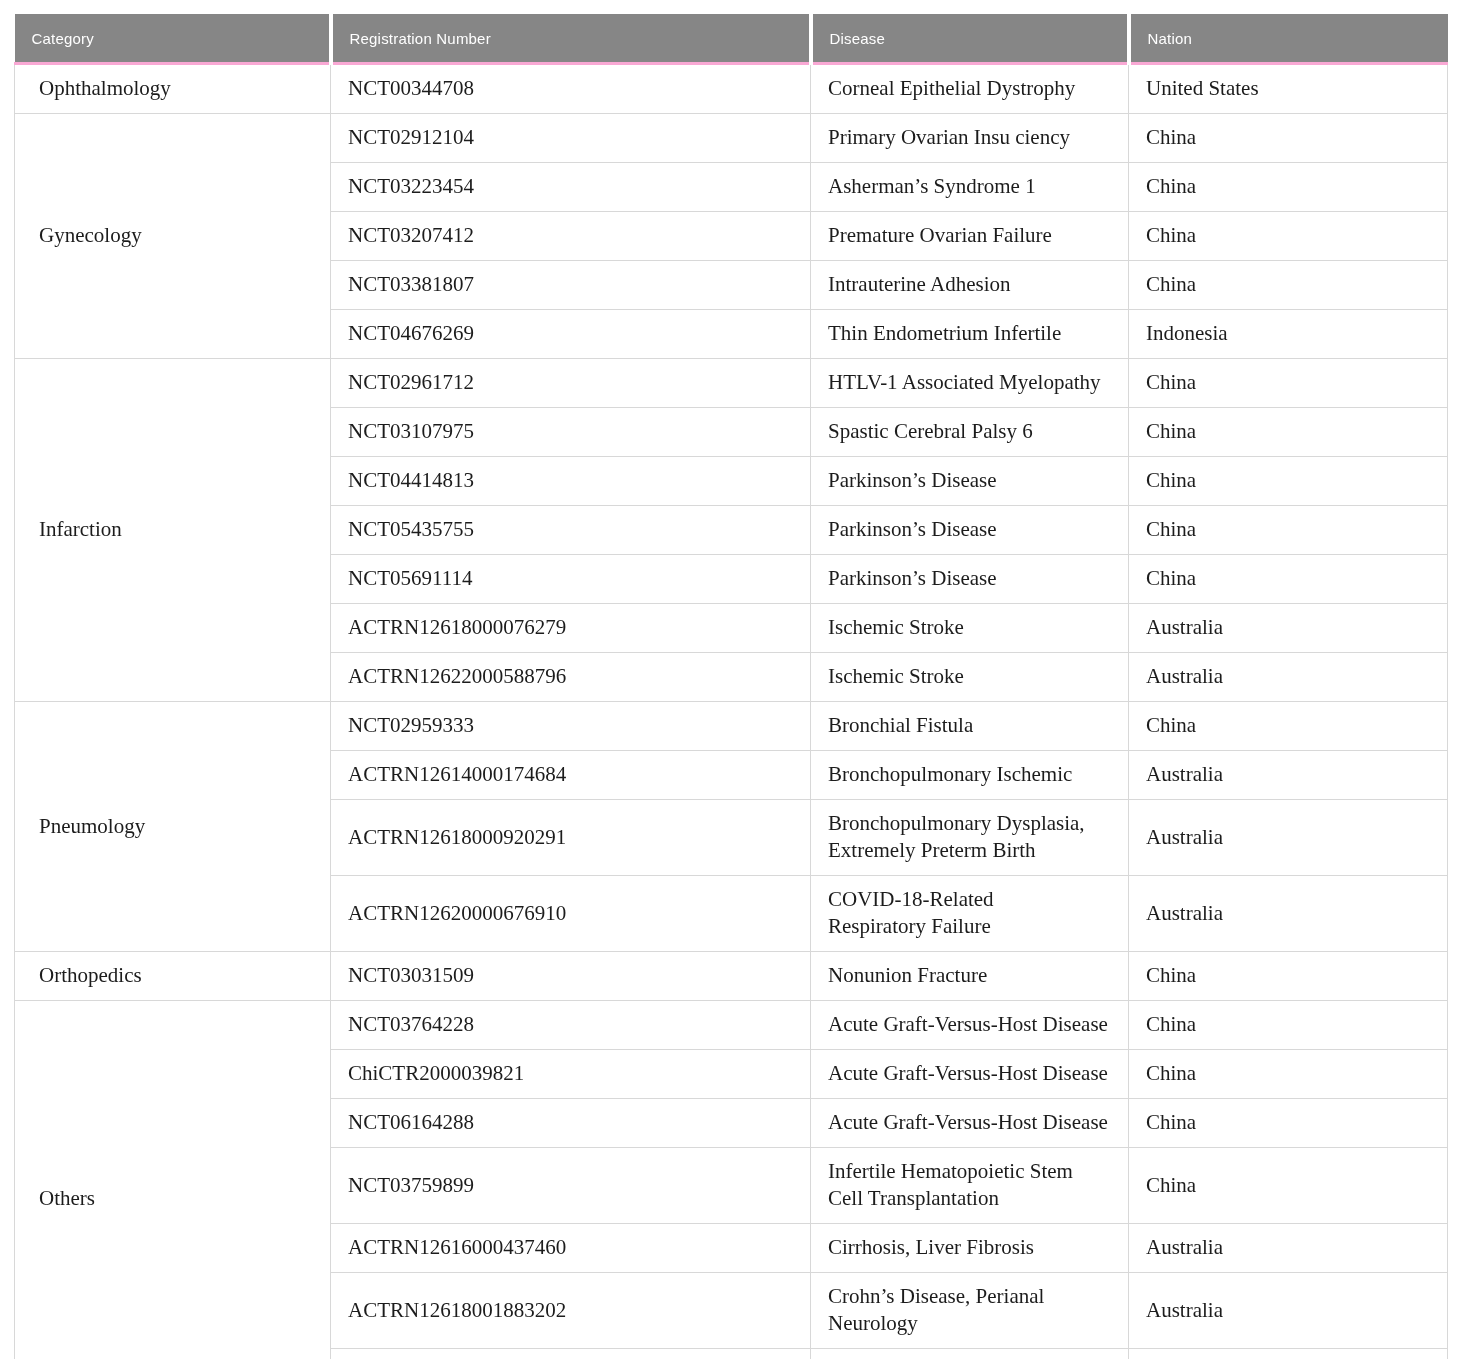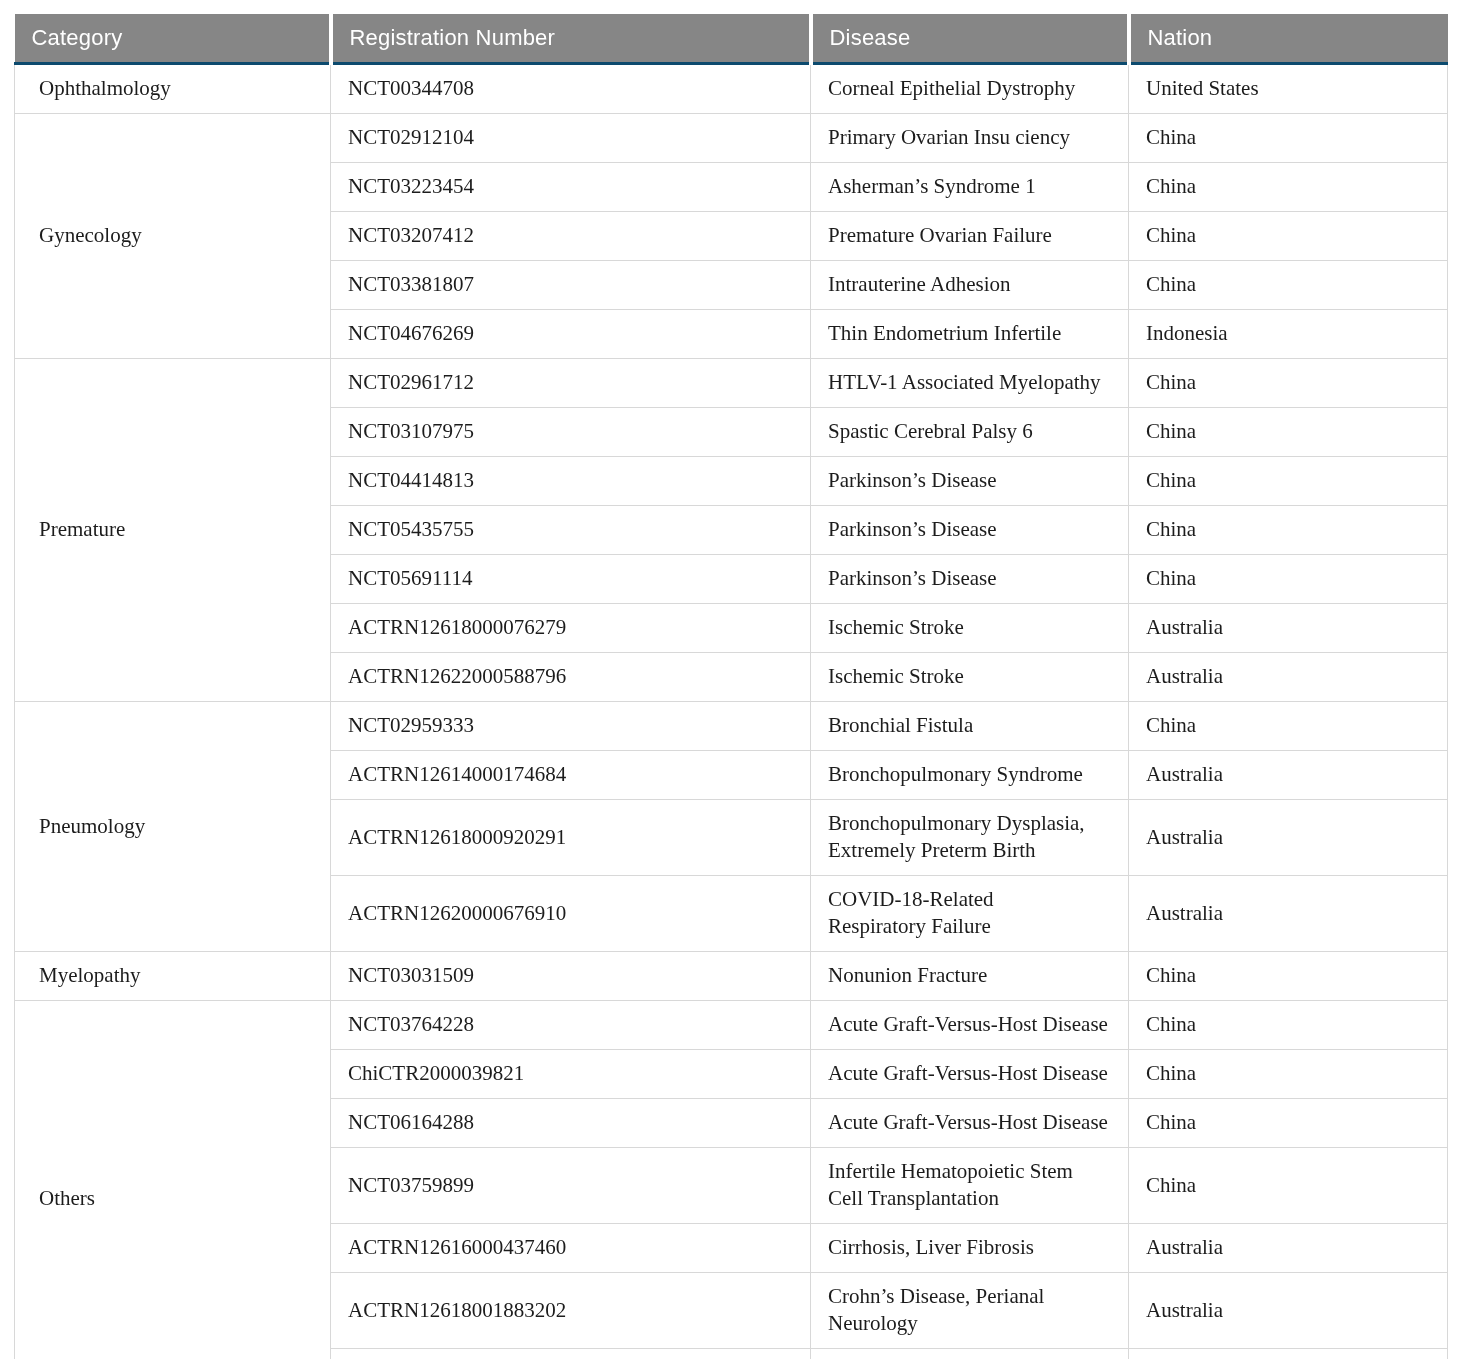--- a/index.html
+++ b/index.html
@@ -16,29 +16,29 @@
   table.trials {
     width: 1433px;
     table-layout: fixed;
     border-collapse: collapse;
   }
   
   thead th {
     background: var(--header-bg, #868686);
     color: var(--header-text, #ffffff);
     font-family: "Liberation Sans", "DejaVu Sans", sans-serif;
-    font-size: 22px;
+    font-size: 15px;
     font-weight: 400;
     letter-spacing: 0.2px;
     text-align: left;
     height: 48px;
     padding: 0 10px 0 17px;
     vertical-align: middle;
     border: none;
-    border-bottom: 3px solid #0c4a6e;
+    border-bottom: 3px solid #f9a8d4;
   }
   thead th:not(:last-child) {
     border-right: 4px solid #ffffff;
   }
   
   tbody td {
     font-family: "Liberation Serif", "DejaVu Serif", serif;
     font-size: 21px;
     line-height: 27px;
     color: var(--body-text, #1c1c1c);
@@ -106,21 +106,21 @@
           <td class="registration">NCT03381807</td>
           <td class="disease">Intrauterine Adhesion</td>
           <td class="nation">China</td>
         </tr>
         <tr>
           <td class="registration">NCT04676269</td>
           <td class="disease">Thin Endometrium Infertile</td>
           <td class="nation">Indonesia</td>
         </tr>
         <tr class="group-start">
-          <td rowspan="7" class="cat">Premature</td>
+          <td rowspan="7" class="cat">Infarction</td>
           <td class="registration">NCT02961712</td>
           <td class="disease">HTLV-1 Associated Myelopathy</td>
           <td class="nation">China</td>
         </tr>
         <tr>
           <td class="registration">NCT03107975</td>
           <td class="disease">Spastic Cerebral Palsy 6</td>
           <td class="nation">China</td>
         </tr>
         <tr>
@@ -149,37 +149,37 @@
           <td class="nation">Australia</td>
         </tr>
         <tr class="group-start">
           <td rowspan="4" class="cat">Pneumology</td>
           <td class="registration">NCT02959333</td>
           <td class="disease">Bronchial Fistula</td>
           <td class="nation">China</td>
         </tr>
         <tr>
           <td class="registration">ACTRN12614000174684</td>
-          <td class="disease">Bronchopulmonary Syndrome</td>
+          <td class="disease">Bronchopulmonary Ischemic</td>
           <td class="nation">Australia</td>
         </tr>
         <tr>
           <td class="registration">ACTRN12618000920291</td>
           <td class="disease">Bronchopulmonary Dysplasia,
 Extremely Preterm Birth</td>
           <td class="nation">Australia</td>
         </tr>
         <tr>
           <td class="registration">ACTRN12620000676910</td>
           <td class="disease">COVID-18-Related
 Respiratory Failure</td>
           <td class="nation">Australia</td>
         </tr>
         <tr class="group-start">
-          <td rowspan="1" class="cat">Myelopathy</td>
+          <td rowspan="1" class="cat">Orthopedics</td>
           <td class="registration">NCT03031509</td>
           <td class="disease">Nonunion Fracture</td>
           <td class="nation">China</td>
         </tr>
         <tr class="group-start">
           <td rowspan="7" class="cat">Others</td>
           <td class="registration">NCT03764228</td>
           <td class="disease">Acute Graft-Versus-Host Disease</td>
           <td class="nation">China</td>
         </tr>

